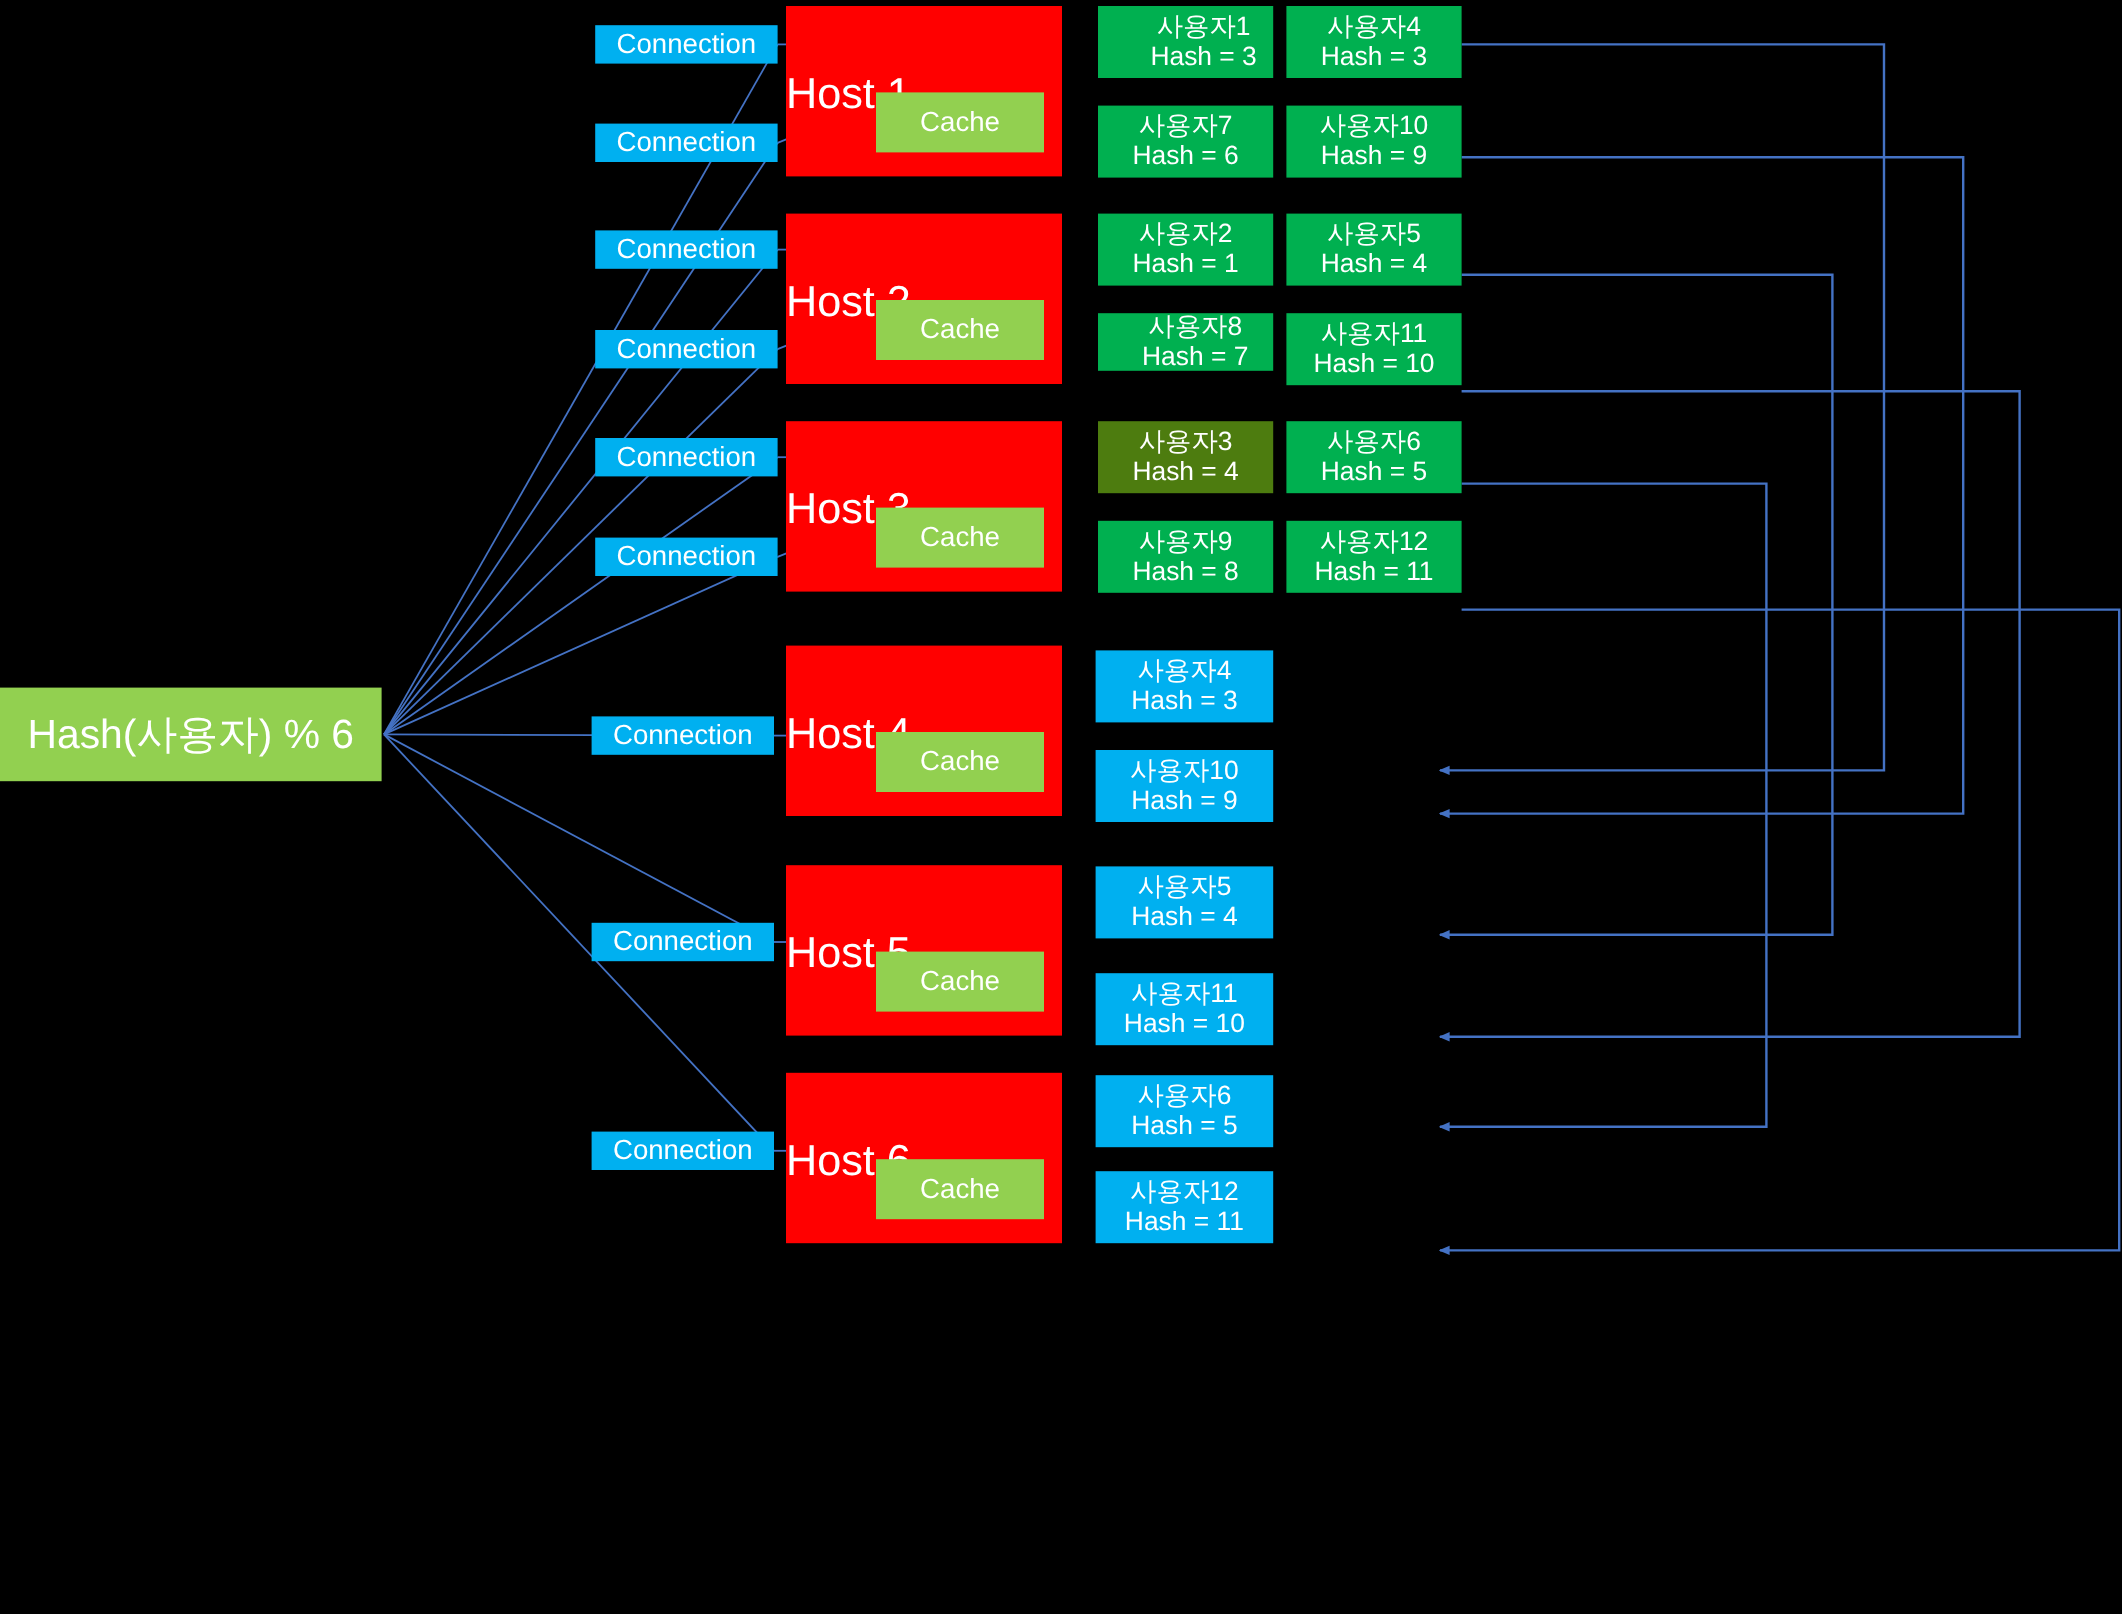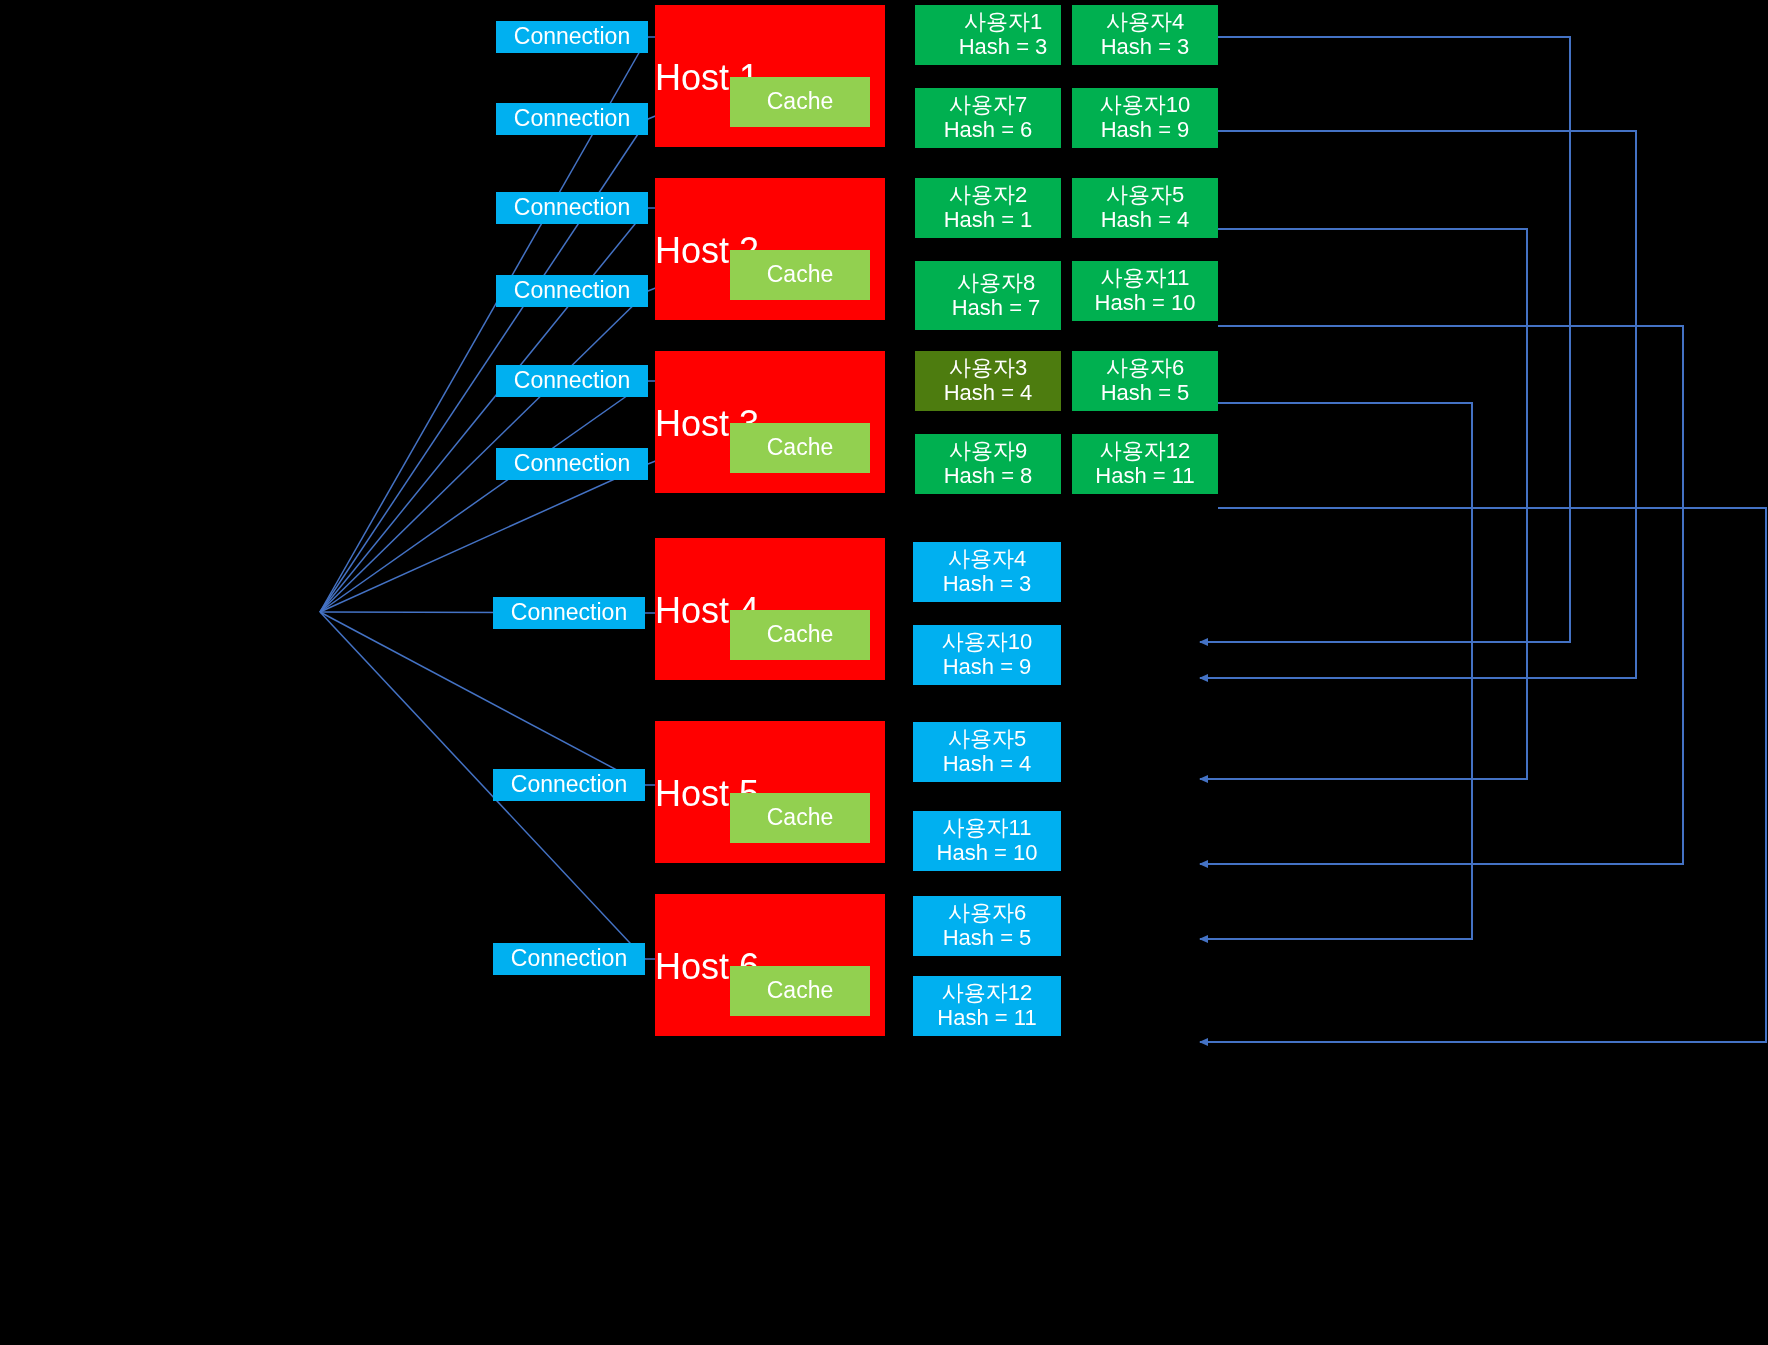--- a/index.html
+++ b/index.html
@@ -51,20 +51,23 @@
     <g id="remap-group">
         <path d="M 1218,37  L 1570,37  L 1570,642 L 1200,642" fill="none" stroke="#4472C4" stroke-width="2" marker-end="url(#arrowhead)"></path>
         <path d="M 1218,131 L 1636,131 L 1636,678 L 1200,678" fill="none" stroke="#4472C4" stroke-width="2" marker-end="url(#arrowhead)"></path>
         <path d="M 1218,229 L 1527,229 L 1527,779 L 1200,779" fill="none" stroke="#4472C4" stroke-width="2" marker-end="url(#arrowhead)"></path>
         <path d="M 1218,326 L 1683,326 L 1683,864 L 1200,864" fill="none" stroke="#4472C4" stroke-width="2" marker-end="url(#arrowhead)"></path>
         <path d="M 1218,403 L 1472,403 L 1472,939 L 1200,939" fill="none" stroke="#4472C4" stroke-width="2" marker-end="url(#arrowhead)"></path>
         <path d="M 1218,508 L 1766,508 L 1766,1042 L 1200,1042" fill="none" stroke="#4472C4" stroke-width="2" marker-end="url(#arrowhead)"></path>
       </g>
   </svg>
 
+  <div class="box hashbox" id="hash-node" style="left: 0px; top: 573px; width: 318px; height: 78px; background: rgb(146, 208, 80);">
+    <span>Hash(사용자) % 6</span>
+  </div>
 
   <div id="hosts-layer">
       <div class="box hostbox" style="left: 655px; top: 5px; width: 230px; height: 142px; background: rgb(255, 0, 0); flex-direction: column;"><div style="margin-bottom: 8px;">Host 1</div><div class="box cachebox" style="position: absolute; left: 75px; top: 72px; width: 140px; height: 50px; background: rgb(146, 208, 80);"><span>Cache</span></div></div>
       <div class="box hostbox" style="left: 655px; top: 178px; width: 230px; height: 142px; background: rgb(255, 0, 0); flex-direction: column;"><div style="margin-bottom: 8px;">Host 2</div><div class="box cachebox" style="position: absolute; left: 75px; top: 72px; width: 140px; height: 50px; background: rgb(146, 208, 80);"><span>Cache</span></div></div>
       <div class="box hostbox" style="left: 655px; top: 351px; width: 230px; height: 142px; background: rgb(255, 0, 0); flex-direction: column;"><div style="margin-bottom: 8px;">Host 3</div><div class="box cachebox" style="position: absolute; left: 75px; top: 72px; width: 140px; height: 50px; background: rgb(146, 208, 80);"><span>Cache</span></div></div>
       <div class="box hostbox" style="left: 655px; top: 538px; width: 230px; height: 142px; background: rgb(255, 0, 0); flex-direction: column;"><div style="margin-bottom: 8px;">Host 4</div><div class="box cachebox" style="position: absolute; left: 75px; top: 72px; width: 140px; height: 50px; background: rgb(146, 208, 80);"><span>Cache</span></div></div>
       <div class="box hostbox" style="left: 655px; top: 721px; width: 230px; height: 142px; background: rgb(255, 0, 0); flex-direction: column;"><div style="margin-bottom: 8px;">Host 5</div><div class="box cachebox" style="position: absolute; left: 75px; top: 72px; width: 140px; height: 50px; background: rgb(146, 208, 80);"><span>Cache</span></div></div>
       <div class="box hostbox" style="left: 655px; top: 894px; width: 230px; height: 142px; background: rgb(255, 0, 0); flex-direction: column;"><div style="margin-bottom: 8px;">Host 6</div><div class="box cachebox" style="position: absolute; left: 75px; top: 72px; width: 140px; height: 50px; background: rgb(146, 208, 80);"><span>Cache</span></div></div>
     </div>
   <div id="conn-layer">
@@ -78,21 +81,21 @@
       <div class="box connbox" style="left: 493px; top: 769px; width: 152px; height: 32px; background: rgb(0, 176, 240);"><span>Connection</span></div>
       <div class="box connbox" style="left: 493px; top: 943px; width: 152px; height: 32px; background: rgb(0, 176, 240);"><span>Connection</span></div>
     </div>
   <div id="green-layer">
       <div class="box userbox-green" style="left: 915px; top: 5px; width: 146px; height: 60px; background: rgb(0, 176, 80); flex-direction: column; padding-left: 30px;"><div>사용자1</div><div>Hash = 3</div></div>
       <div class="box userbox-green" style="left: 1072px; top: 5px; width: 146px; height: 60px; background: rgb(0, 176, 80); flex-direction: column;"><div>사용자4</div><div>Hash = 3</div></div>
       <div class="box userbox-green" style="left: 915px; top: 88px; width: 146px; height: 60px; background: rgb(0, 176, 80); flex-direction: column; text-align: right;"><div>사용자7</div><div>Hash = 6</div></div>
       <div class="box userbox-green" style="left: 1072px; top: 88px; width: 146px; height: 60px; background: rgb(0, 176, 80); flex-direction: column;"><div>사용자10</div><div>Hash = 9</div></div>
       <div class="box userbox-green" style="left: 915px; top: 178px; width: 146px; height: 60px; background: rgb(0, 176, 80); flex-direction: column;"><div>사용자2</div><div>Hash = 1</div></div>
       <div class="box userbox-green" style="left: 1072px; top: 178px; width: 146px; height: 60px; background: rgb(0, 176, 80); flex-direction: column;"><div>사용자5</div><div>Hash = 4</div></div>
-      <div class="box userbox-green" style="left: 915px; top: 261px; width: 146px; height: 69px; background: rgb(0, 176, 80); flex-direction: column; padding-left: 16px;"><div>사용자8</div><div>Hash = 7</div></div>
+      <div class="box userbox-green" style="left: 915px; top: 261px; width: 146px; height: 48px; background: rgb(0, 176, 80); flex-direction: column; padding-left: 16px;"><div>사용자8</div><div>Hash = 7</div></div>
       <div class="box userbox-green" style="left: 1072px; top: 261px; width: 146px; height: 60px; background: rgb(0, 176, 80); flex-direction: column;"><div>사용자11</div><div>Hash = 10</div></div>
       <div class="box userbox-green" style="left: 915px; top: 351px; width: 146px; height: 60px; background: #4d7c0f; flex-direction: column;"><div>사용자3</div><div>Hash = 4</div></div>
       <div class="box userbox-green" style="left: 1072px; top: 351px; width: 146px; height: 60px; background: rgb(0, 176, 80); flex-direction: column;"><div>사용자6</div><div>Hash = 5</div></div>
       <div class="box userbox-green" style="left: 915px; top: 434px; width: 146px; height: 60px; background: rgb(0, 176, 80); flex-direction: column;"><div>사용자9</div><div>Hash = 8</div></div>
       <div class="box userbox-green" style="left: 1072px; top: 434px; width: 146px; height: 60px; background: rgb(0, 176, 80); flex-direction: column;"><div>사용자12</div><div>Hash = 11</div></div>
     </div>
   <div id="blue-layer">
       <div class="box userbox-blue" style="left: 913px; top: 542px; width: 148px; height: 60px; background: rgb(0, 176, 240); flex-direction: column;"><div>사용자4</div><div>Hash = 3</div></div>
       <div class="box userbox-blue" style="left: 913px; top: 625px; width: 148px; height: 60px; background: rgb(0, 176, 240); flex-direction: column;"><div>사용자10</div><div>Hash = 9</div></div>
       <div class="box userbox-blue" style="left: 913px; top: 722px; width: 148px; height: 60px; background: rgb(0, 176, 240); flex-direction: column;"><div>사용자5</div><div>Hash = 4</div></div>

